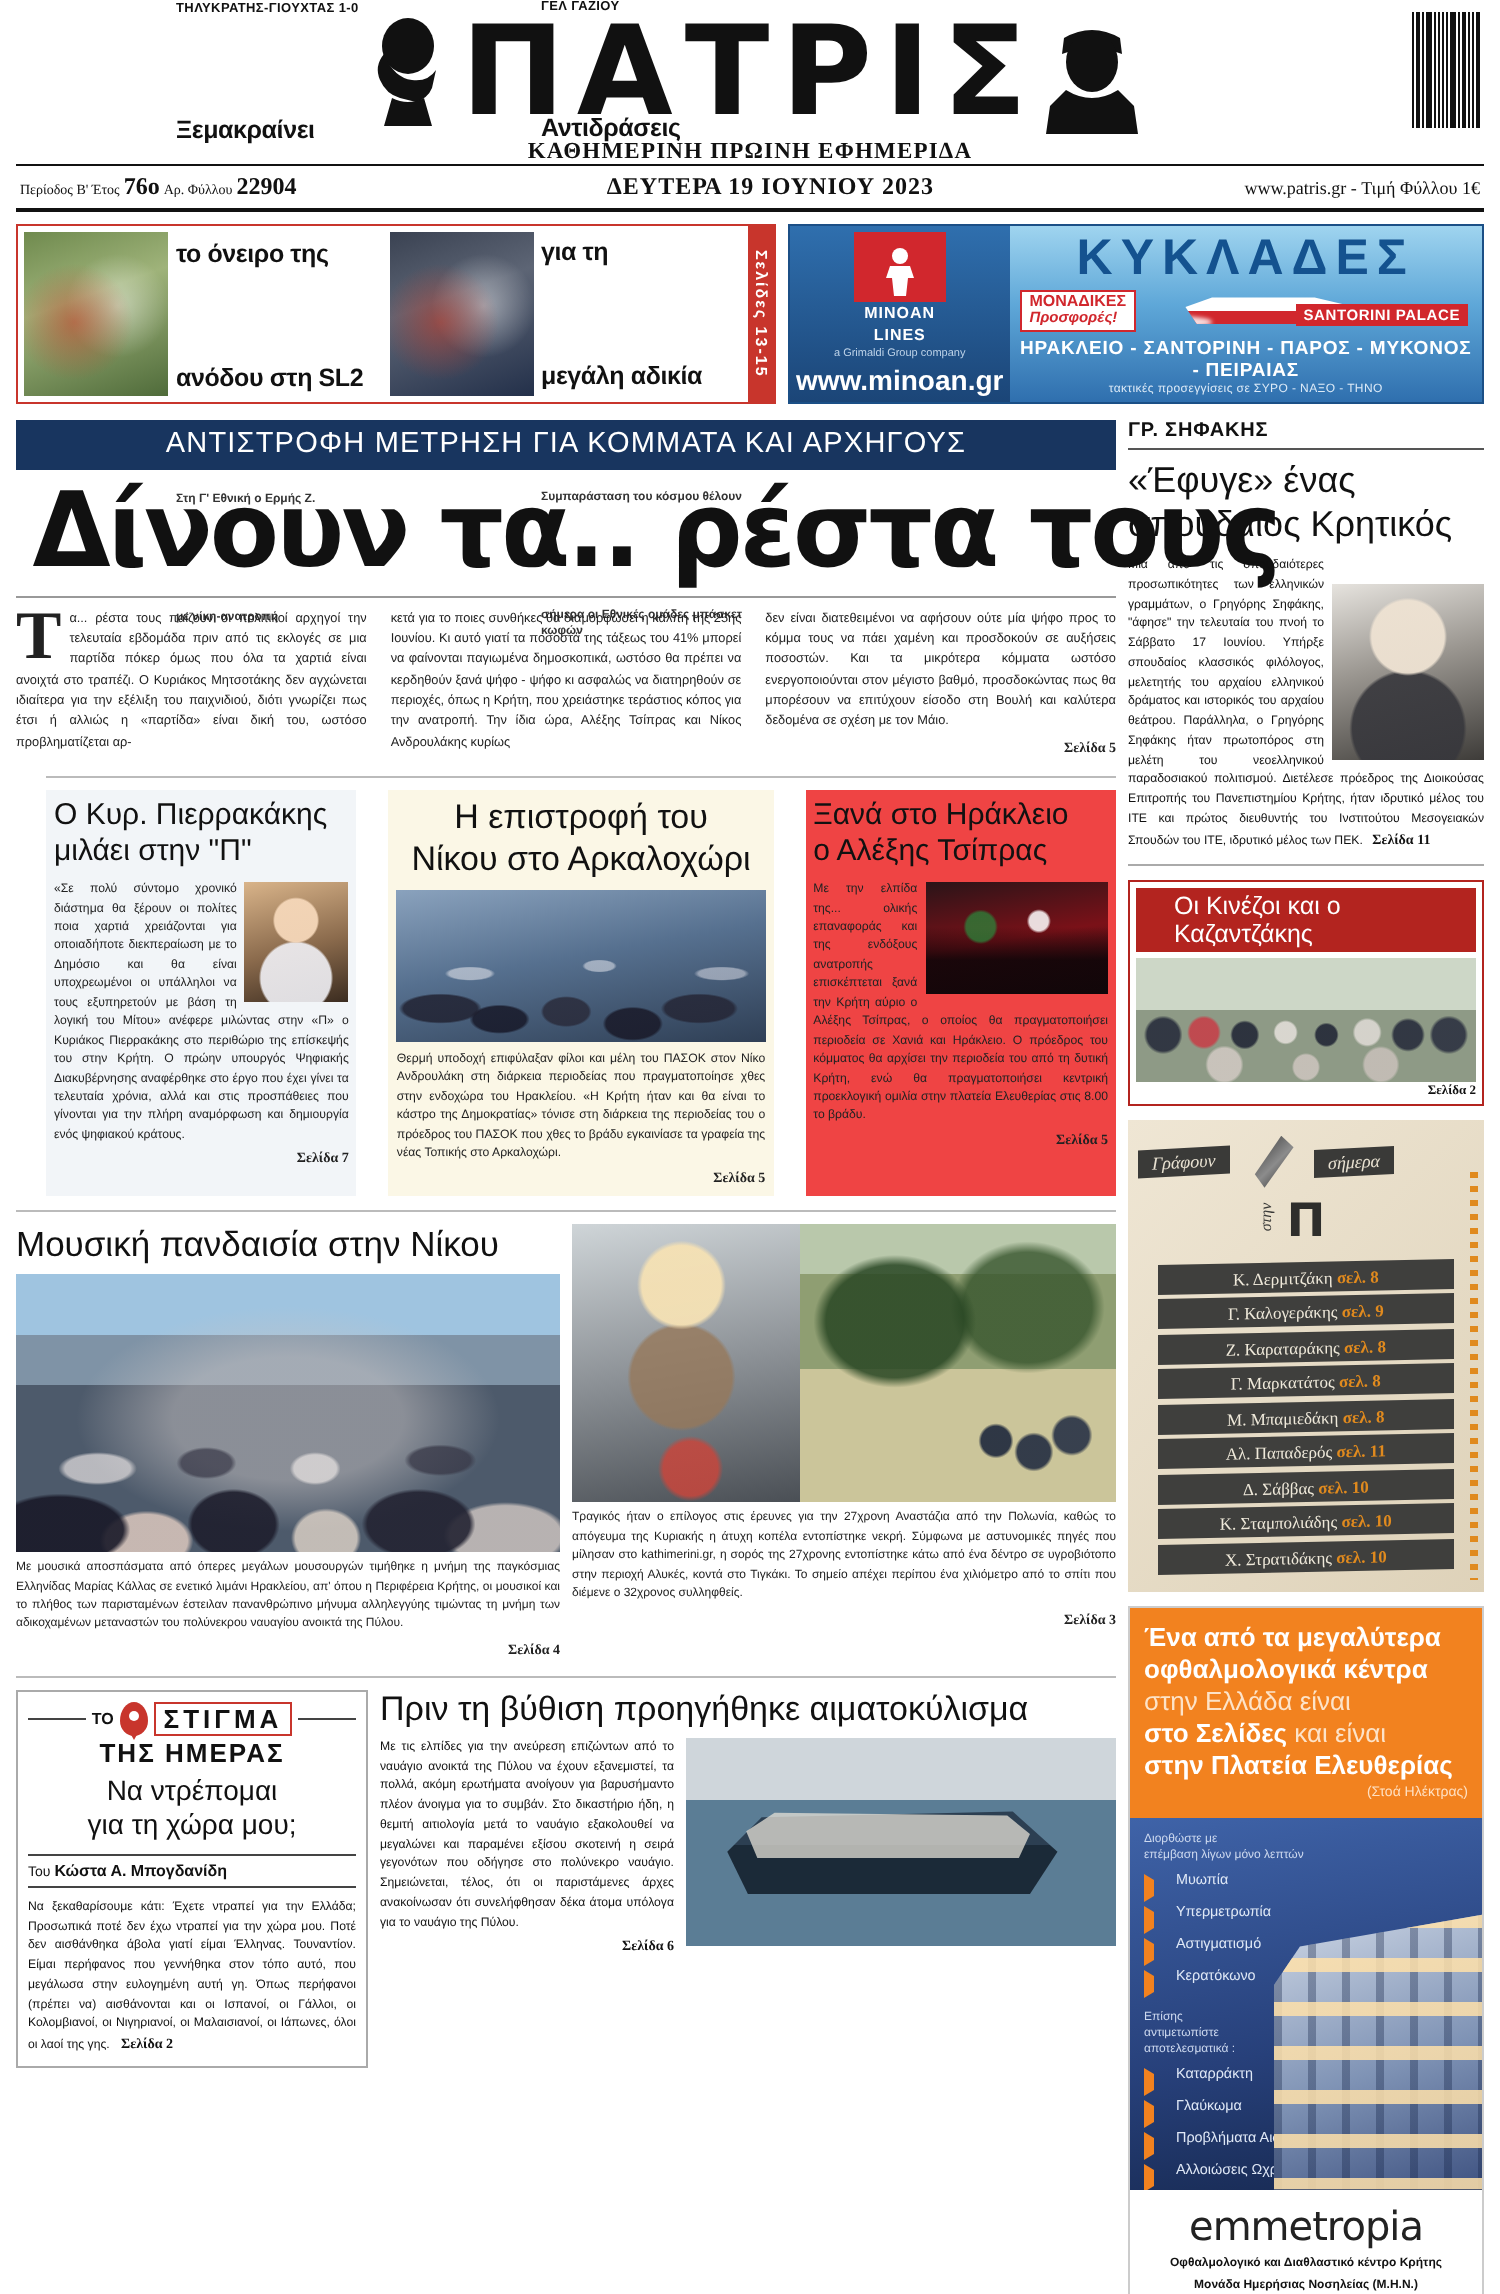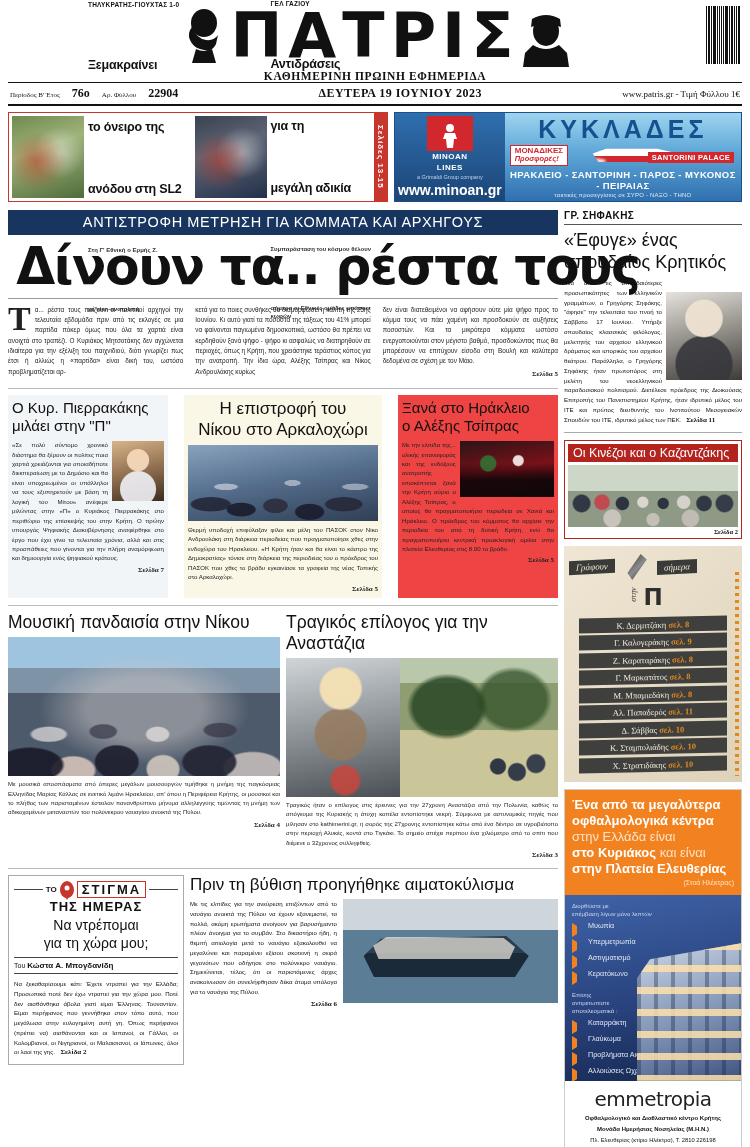--- a/index.html
+++ b/index.html
@@ -19,21 +19,21 @@
   .mast-inner { display:flex; align-items:center; justify-content:center; height:72px; position:relative; }
   .mast-title { font-family:"DejaVu Sans", sans-serif; font-weight:bold; font-size:62px; letter-spacing:6px; line-height:1; color:#111; }
   .mast-face { width:52px; height:62px; position:relative; }
   .mast-face svg { width:100%; height:100%; }
   .mast-sub { text-align:center; font-weight:bold; font-size:11.5px; letter-spacing:0.6px; margin-top:-2px; font-family:"Liberation Serif", serif; }
   .barcode { position:absolute; right:2px; top:6px; width:34px; height:58px; display:flex; gap:1px; align-items:stretch; }
   .barcode i { display:block; background:#111; }
 
   .mast-rule { border-top:1.5px solid #111; border-bottom:2.5px solid #111; padding:3px 2px; margin-top:4px;
                display:flex; align-items:baseline; justify-content:space-between; font-family:"Liberation Serif", serif; }
-  .mast-rule .left { font-size:7px; color:#111; display:flex; align-items:baseline; gap:12px; }
+  .mast-rule .left { font-size:7px; color:#111; display:flex; align-items:baseline; gap:2px; }
   .mast-rule .left b { font-size:12px; }
   .mast-rule .left .num { font-size:12px; font-weight:bold; }
   .mast-rule .center { font-size:12px; font-weight:bold; letter-spacing:0.5px; }
   .mast-rule .right { font-size:9px; }
   .mast-rule .right .w { font-family:"Liberation Serif", serif; }
 
   
   .topads { display:flex; gap:6px; margin-top:6px; height:90px; }
   .sportbox { flex:0 0 380px; border:1.5px solid #c8352c; display:flex; background:#fff; }
   .sp-cell { flex:1; display:flex; gap:4px; padding:3px; }
@@ -79,21 +79,21 @@
   .lead-head { font-family:"DejaVu Sans", sans-serif; font-weight:bold; font-size:52px; line-height:1.05; letter-spacing:-1.5px;
                text-align:center; color:#111; margin-top:4px; white-space:nowrap; transform:scaleX(0.97); }
   .lead-rule { border-bottom:1px solid #999; margin-top:4px; }
 
   .lead-body { display:flex; gap:12px; margin-top:6px; font-size:6.4px; line-height:1.62; color:#222; text-align:justify; }
   .lead-body .c { flex:1; }
   .dropcap { float:left; font-family:"Liberation Serif", serif; font-size:34px; line-height:0.78; font-weight:bold; margin:1px 4px 0 0; }
   .pgref { font-weight:bold; font-size:7px; text-align:right; display:block; margin-top:2px; font-family:"Liberation Serif", serif;}
 
   
-  .trio { display:flex; gap:16px; margin-top:8px; border-top:1px solid #bbb; padding-top:6px; }
+  .trio { display:flex; gap:16px; margin-top:8px; border-top:1px solid #bbb; padding-top:6px;margin-left:15px; }
   .tri { flex:1; min-width:0; padding:4px; }
   .tri.a { background:#f2f5f8; }
   .tri.b { background:#fbf7e6; flex:1.25; }
   .tri.c { background:#ef4444; }
   .tri h3 { font-size:15px; font-weight:normal; line-height:1.2; margin-bottom:5px; color:#111; }
   .tri.b h3 { font-size:17px; text-align:center; }
   .tri-body { font-size:6.1px; line-height:1.55; text-align:justify; color:#222; }
   .tri-photo { width:100%; height:76px; margin:4px 0 4px;
       background:linear-gradient(170deg,#8aa2bd,#56708f 45%,#2f3f55);
       position:relative; overflow:hidden; }
@@ -187,21 +187,21 @@
   .rc-kicker-rule { border-bottom:1px solid #555; margin:3px 0 5px; }
   .rc-h { font-size:18px; line-height:1.2; font-weight:normal; }
   .rc-body { font-size:6.1px; line-height:1.6; text-align:justify; margin-top:5px; position:relative; min-height:100px;}
   .rc-portrait { float:right; width:76px; height:88px; margin:14px 0 2px 4px; shape-outside:margin-box;
       background:linear-gradient(165deg,#e6e3de,#9a9690 45%,#3e3c39); position:relative; }
   .rc-portrait::after{ content:""; position:absolute; inset:0;
       background:radial-gradient(circle at 50% 30%, rgba(238,226,210,.95) 0 25%, transparent 27%),
                  radial-gradient(circle at 50% 82%, rgba(55,55,60,.9) 0 34%, transparent 36%); }
 
   .kin { border:1.5px solid #b3241f; margin-top:7px; padding:3px; }
-  .kin-band { background:#b3241f; color:#fff; font-size:12.5px; padding:2px 5px; }
+  .kin-band { background:#b3241f; color:#fff; font-size:12.5px; padding:2px 19px; }
   .kin-photo { width:100%; height:62px; margin-top:3px; position:relative; overflow:hidden;
       background:linear-gradient(180deg,#cdd7c7 0 42%,#8e9a86 42% 100%); }
   .kin-photo::after { content:""; position:absolute; inset:0;
       background:
         radial-gradient(circle at 8% 62%, rgba(40,45,60,.9) 0 5%, transparent 6%),
         radial-gradient(circle at 20% 60%, rgba(200,60,70,.85) 0 5%, transparent 6%),
         radial-gradient(circle at 32% 62%, rgba(35,40,55,.9) 0 5%, transparent 6%),
         radial-gradient(circle at 44% 60%, rgba(230,225,220,.85) 0 5%, transparent 6%),
         radial-gradient(circle at 56% 62%, rgba(35,40,55,.9) 0 5%, transparent 6%),
         radial-gradient(circle at 68% 60%, rgba(225,220,215,.85) 0 5%, transparent 6%),
@@ -428,21 +428,20 @@
       <div class="duo">
         <div class="f">
           <h3>Μουσική πανδαισία στην Νίκου</h3>
           <div class="big-photo p1"></div>
           <div class="cap">
             <span>Με μουσικά αποσπάσματα από όπερες μεγάλων μουσουργών τιμήθηκε η μνήμη της παγκόσμιας Ελληνίδας Μαρίας Κάλλας σε ενετικό λιμάνι Ηρακλείου, απ' όπου η Περιφέρεια Κρήτης, οι μουσικοί και το πλήθος των παρισταμένων έστειλαν πανανθρώπινο μήνυμα αλληλεγγύης τιμώντας τη μνήμη των αδικοχαμένων μεταναστών του πολύνεκρου ναυαγίου ανοικτά της Πύλου.</span>
             <span class="pgref">Σελίδα 4</span>
           </div>
         </div>
         <div class="f">
-          <h3>Τραγικός επίλογος για την Αναστάζια</h3>
           <div class="big-photo p2">
             <div class="portrait"></div>
             <div class="scene"></div>
           </div>
           <div class="cap">
             <span>Τραγικός ήταν ο επίλογος στις έρευνες για την 27χρονη Αναστάζια από την Πολωνία, καθώς το απόγευμα της Κυριακής η άτυχη κοπέλα εντοπίστηκε νεκρή. Σύμφωνα με αστυνομικές πηγές που μίλησαν στο kathimerini.gr, η σορός της 27χρονης εντοπίστηκε κάτω από ένα δέντρο σε υγροβιότοπο στην περιοχή Αλυκές, κοντά στο Τιγκάκι. Το σημείο απέχει περίπου ένα χιλιόμετρο από το σπίτι που διέμενε ο 32χρονος συλληφθείς.</span>
             <span class="pgref">Σελίδα 3</span>
           </div>
         </div>
       </div>
@@ -531,21 +530,21 @@
         <div class="gf-item"><span>Κ. Σταμπολιάδης</span> <span class="pg">σελ. 10</span></div>
         <div class="gf-item"><span>Χ. Στρατιδάκης</span> <span class="pg">σελ. 10</span></div>
       </div>
 
       <div class="eye">
         <div class="eye-top">
           <div class="l">Ένα από τα μεγαλύτερα</div>
           <div class="l">οφθαλμολογικά κέντρα</div>
           <div class="l thin">στην Ελλάδα είναι</div>
           <div class="l">
-            <span>στο Κυριάκος</span><span style="font-weight:normal;color:#fde3c8"> και είναι</span>
+            <span>στο Σελίδες</span><span style="font-weight:normal;color:#fde3c8"> και είναι</span>
           </div>
           <div class="l">στην Πλατεία Ελευθερίας</div>
           <div class="note">(Στοά Ηλέκτρας)</div>
         </div>
         <div class="eye-mid">
           <div class="eye-bld"></div>
           <div class="eye-lead">
             <span>Διορθώστε με</span><br>
             <span>επέμβαση λίγων μόνο λεπτών</span>
           </div>

